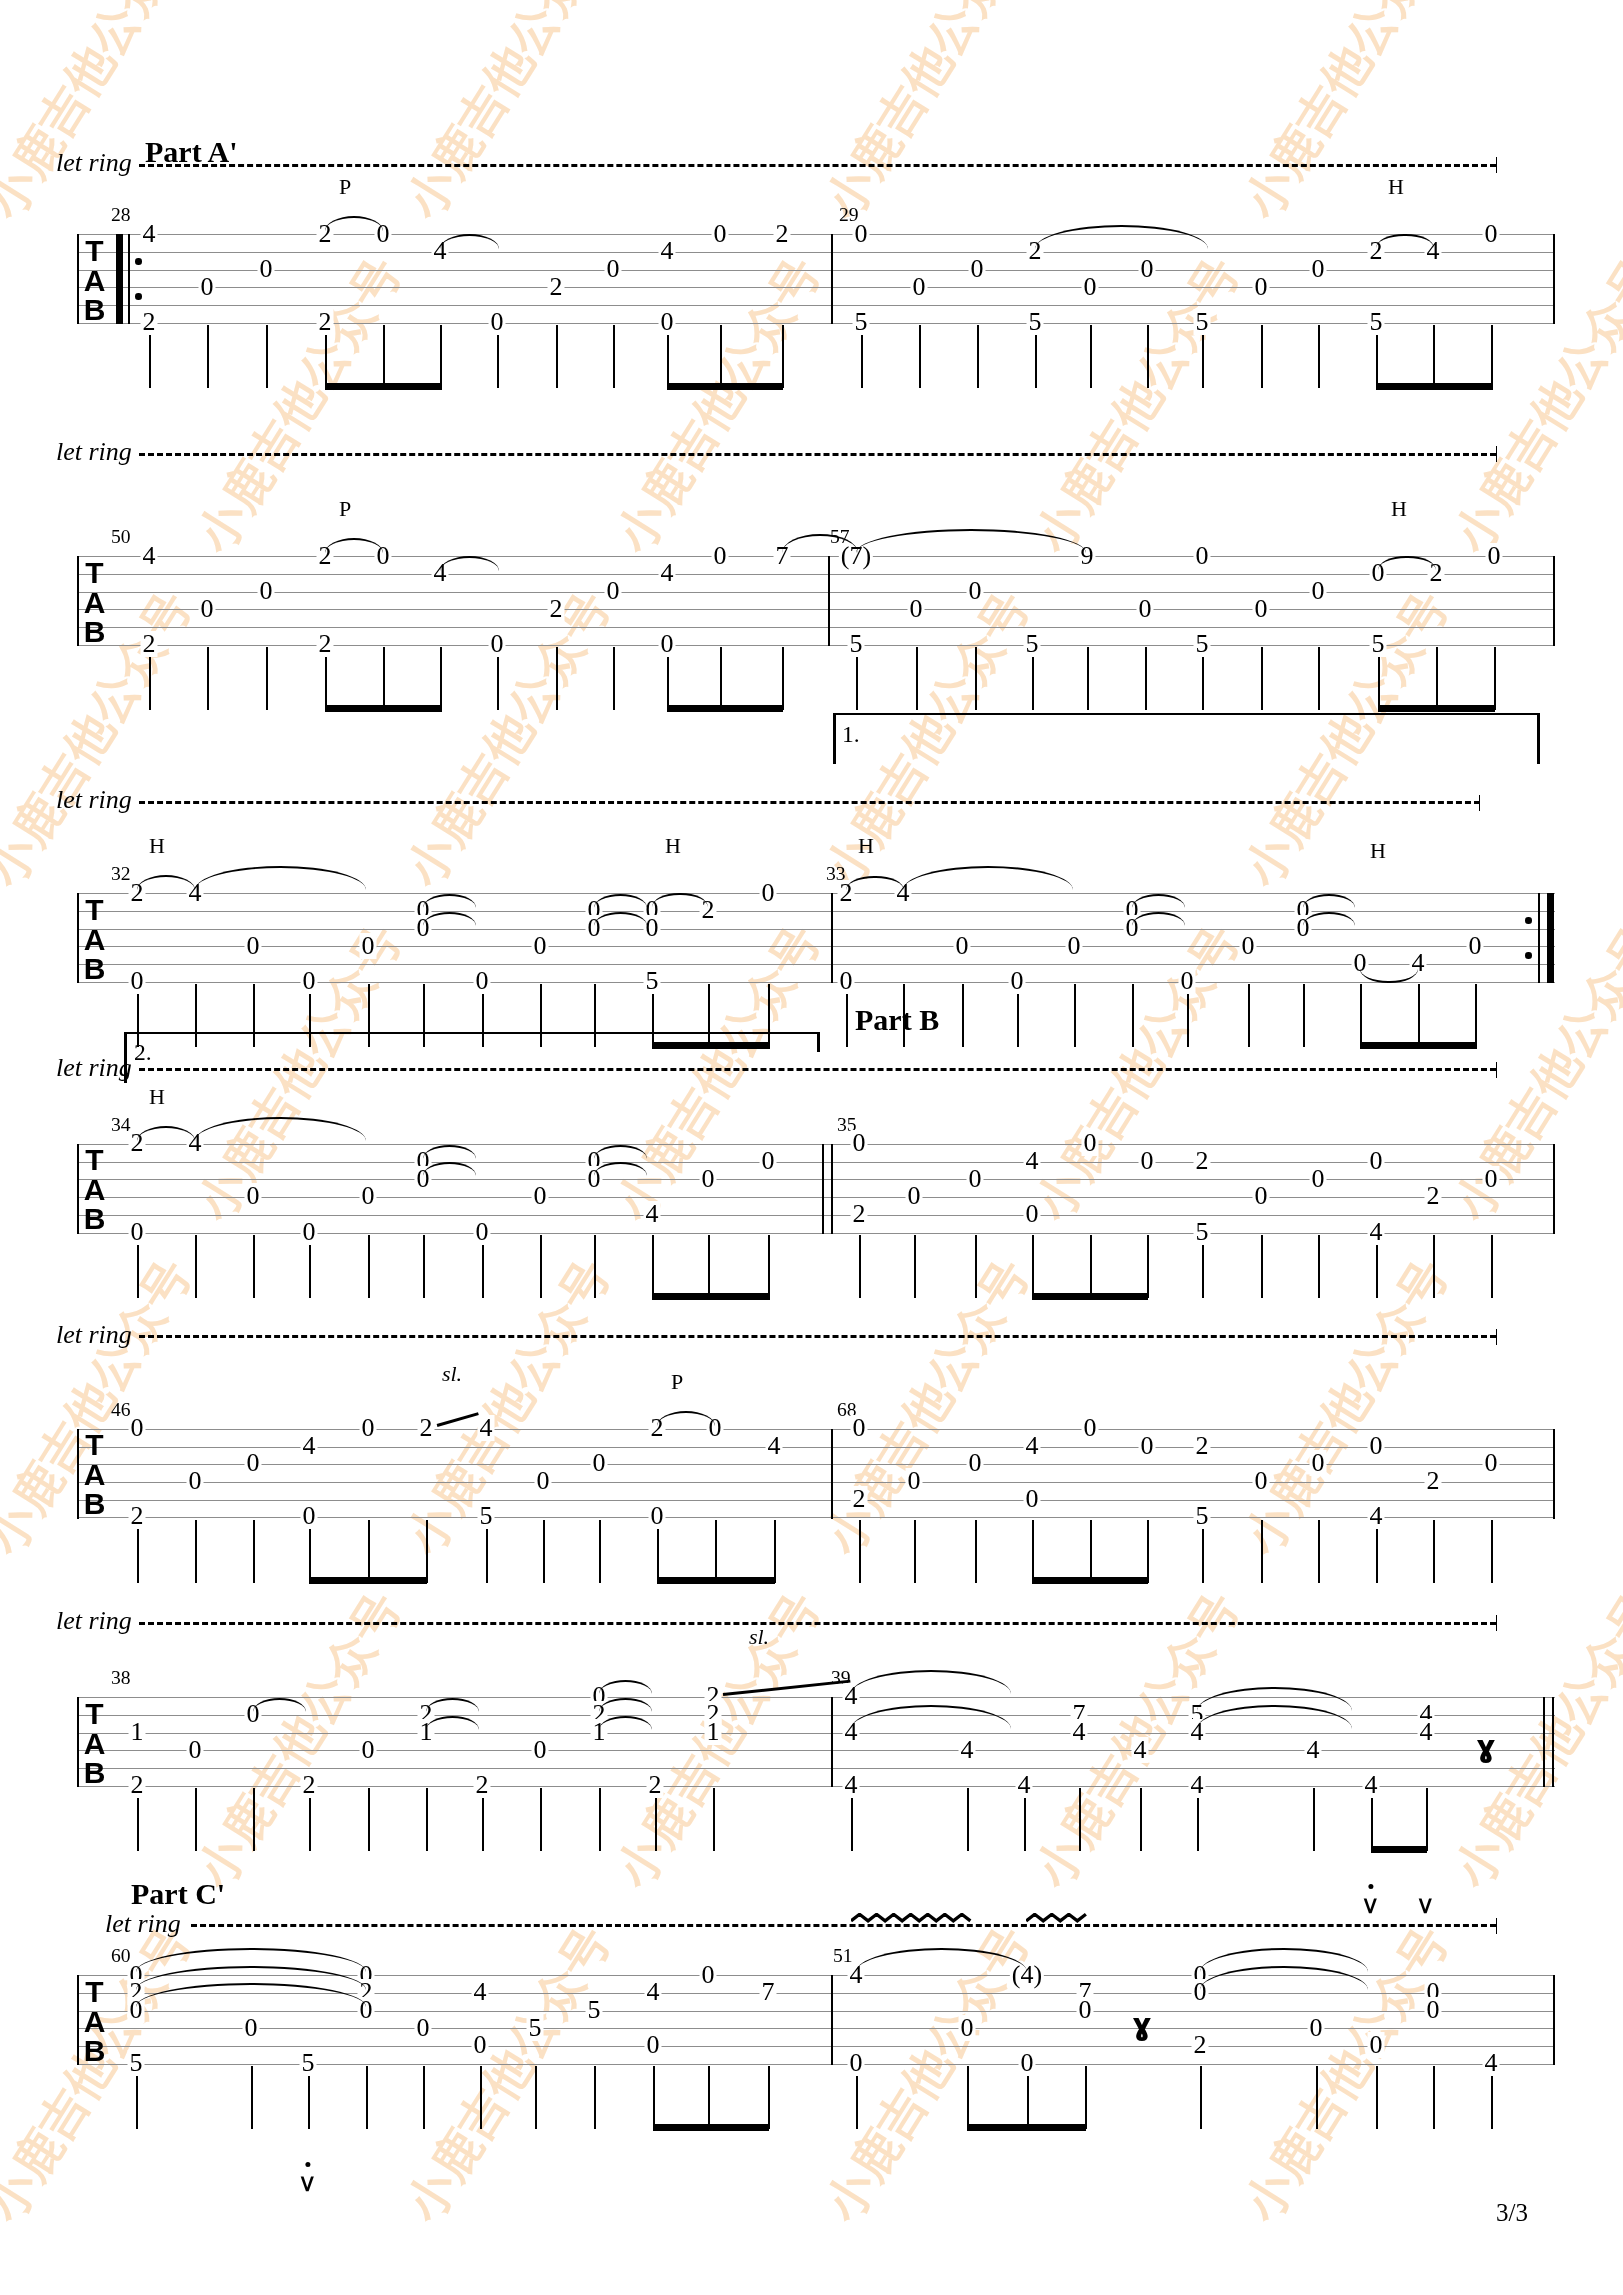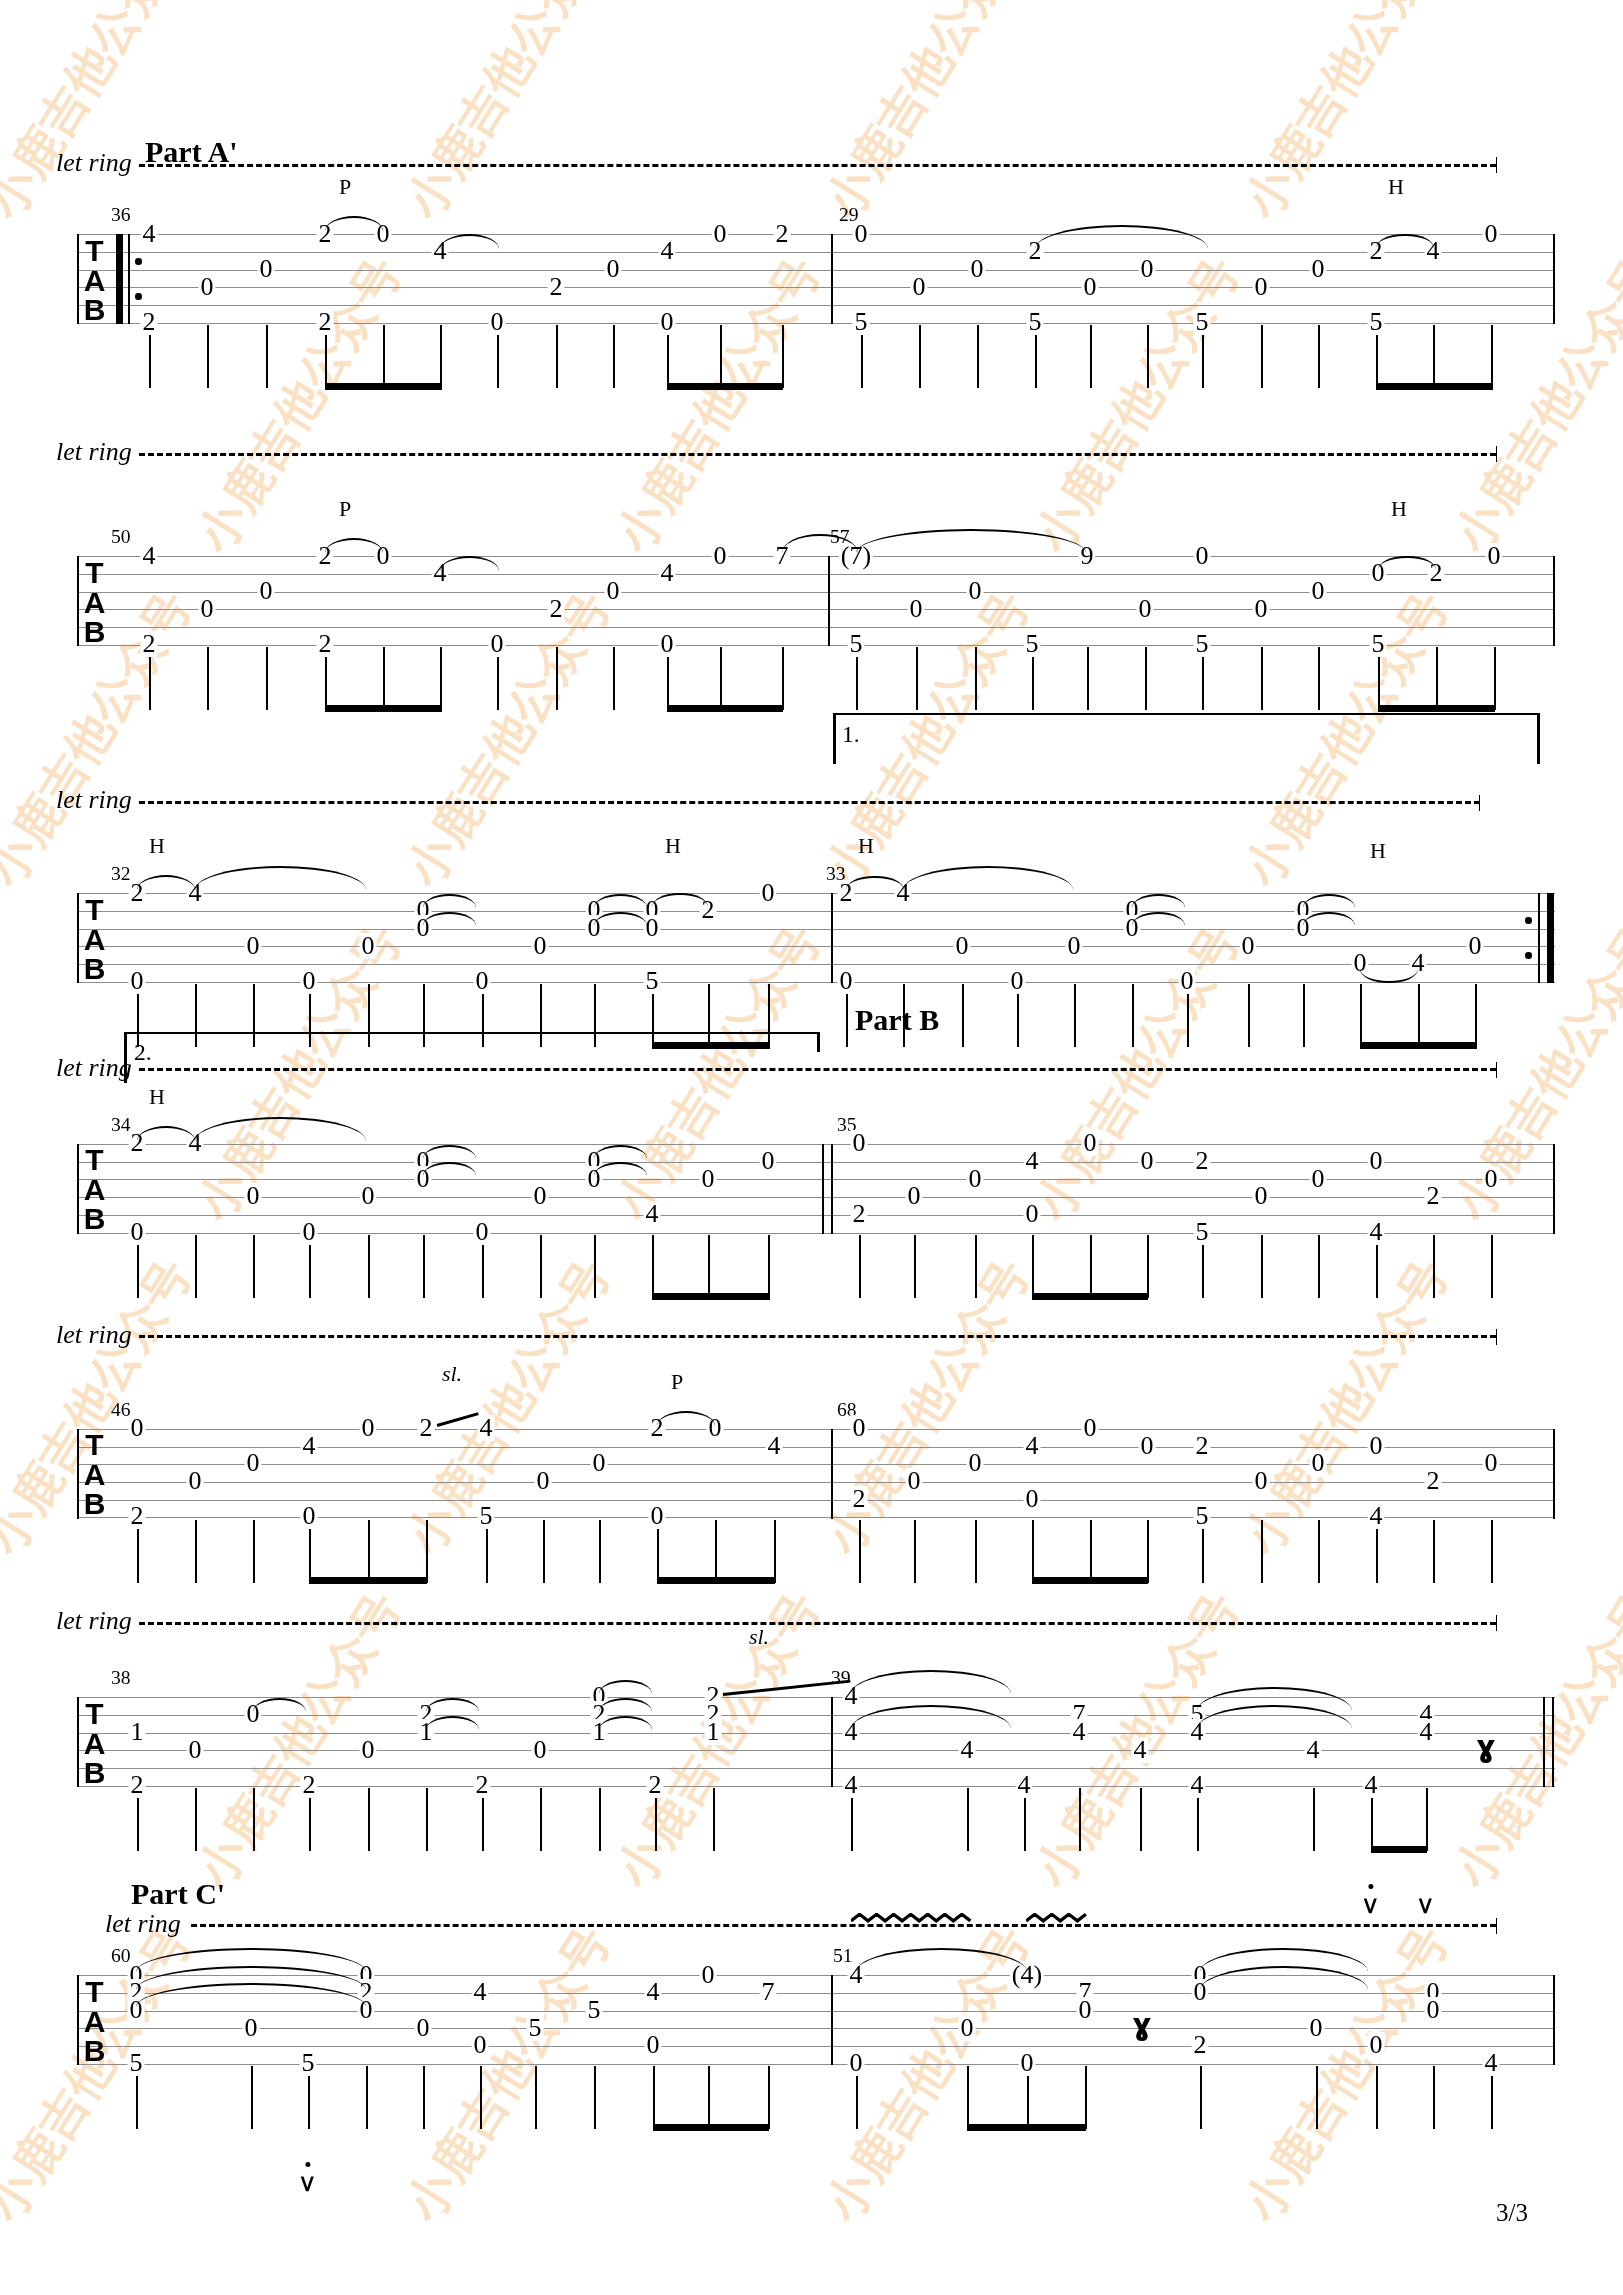--- a/index.html
+++ b/index.html
@@ -94,21 +94,21 @@
     <div class="tabc" style="left: 80px; top: 236px;">T<br>A<br>B</div>
     <div class="thick" style="left: 116px; top: 234px; height: 90px;"></div>
     <div class="vline" style="left: 128px; top: 234px; height: 90px;"></div>
     <div class="rdot" style="left: 135px; top: 258px;"></div>
     <div class="rdot" style="left: 135px; top: 293px;"></div>
     <div class="vline" style="left: 831px; top: 234px; height: 90px;"></div>
     <div class="vline" style="left: 1553px; top: 234px; height: 90px;"></div>
     <div class="lr" style="left: 56px; top: 148px;">let ring</div>
     <div class="dash" style="left: 139px; top: 164px; width: 1357px;"></div>
     <div class="vline" style="left: 1496px; top: 157px; height: 15.7px; width: 1.3px;"></div>
-    <div class="mnum" style="left: 111px; top: 204px;">36</div>
+    <div class="mnum" style="left: 111px; top: 204px;">28</div>
     <div class="mnum" style="left: 839px; top: 204px;">29</div>
     <div class="stem" style="left: 149px; top: 325px; height: 63px;"></div>
     <div class="stem" style="left: 207px; top: 325px; height: 63px;"></div>
     <div class="stem" style="left: 266px; top: 325px; height: 63px;"></div>
     <div class="stem" style="left: 325px; top: 325px; height: 63px;"></div>
     <div class="stem" style="left: 383px; top: 325px; height: 63px;"></div>
     <div class="stem" style="left: 440px; top: 325px; height: 63px;"></div>
     <div class="stem" style="left: 497px; top: 325px; height: 63px;"></div>
     <div class="stem" style="left: 556px; top: 325px; height: 63px;"></div>
     <div class="stem" style="left: 613px; top: 325px; height: 63px;"></div>

